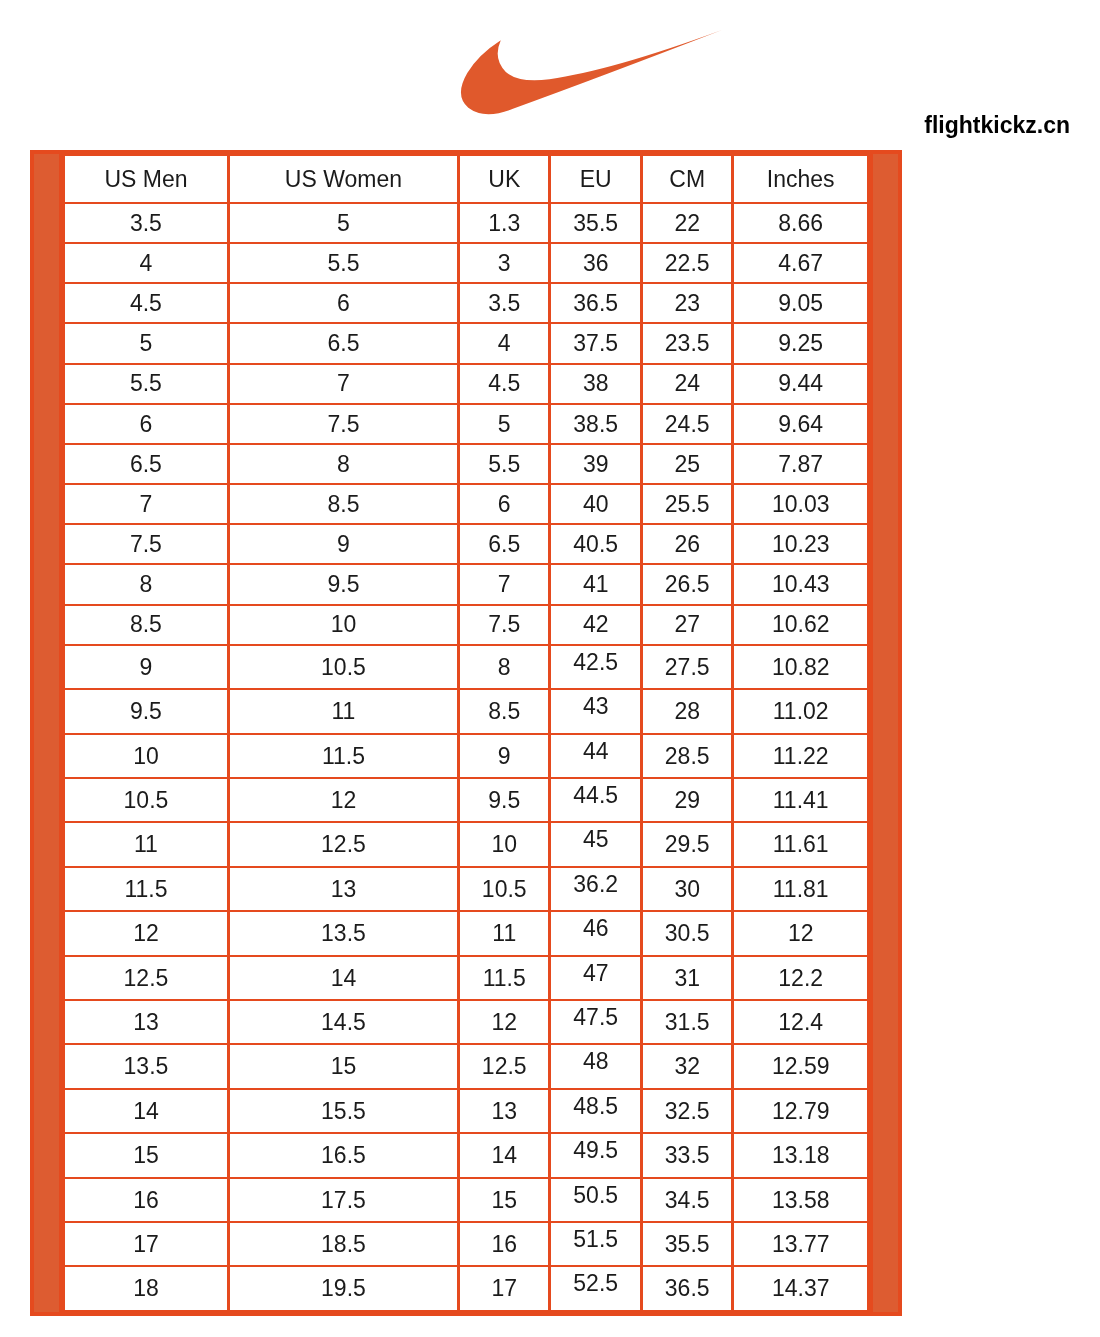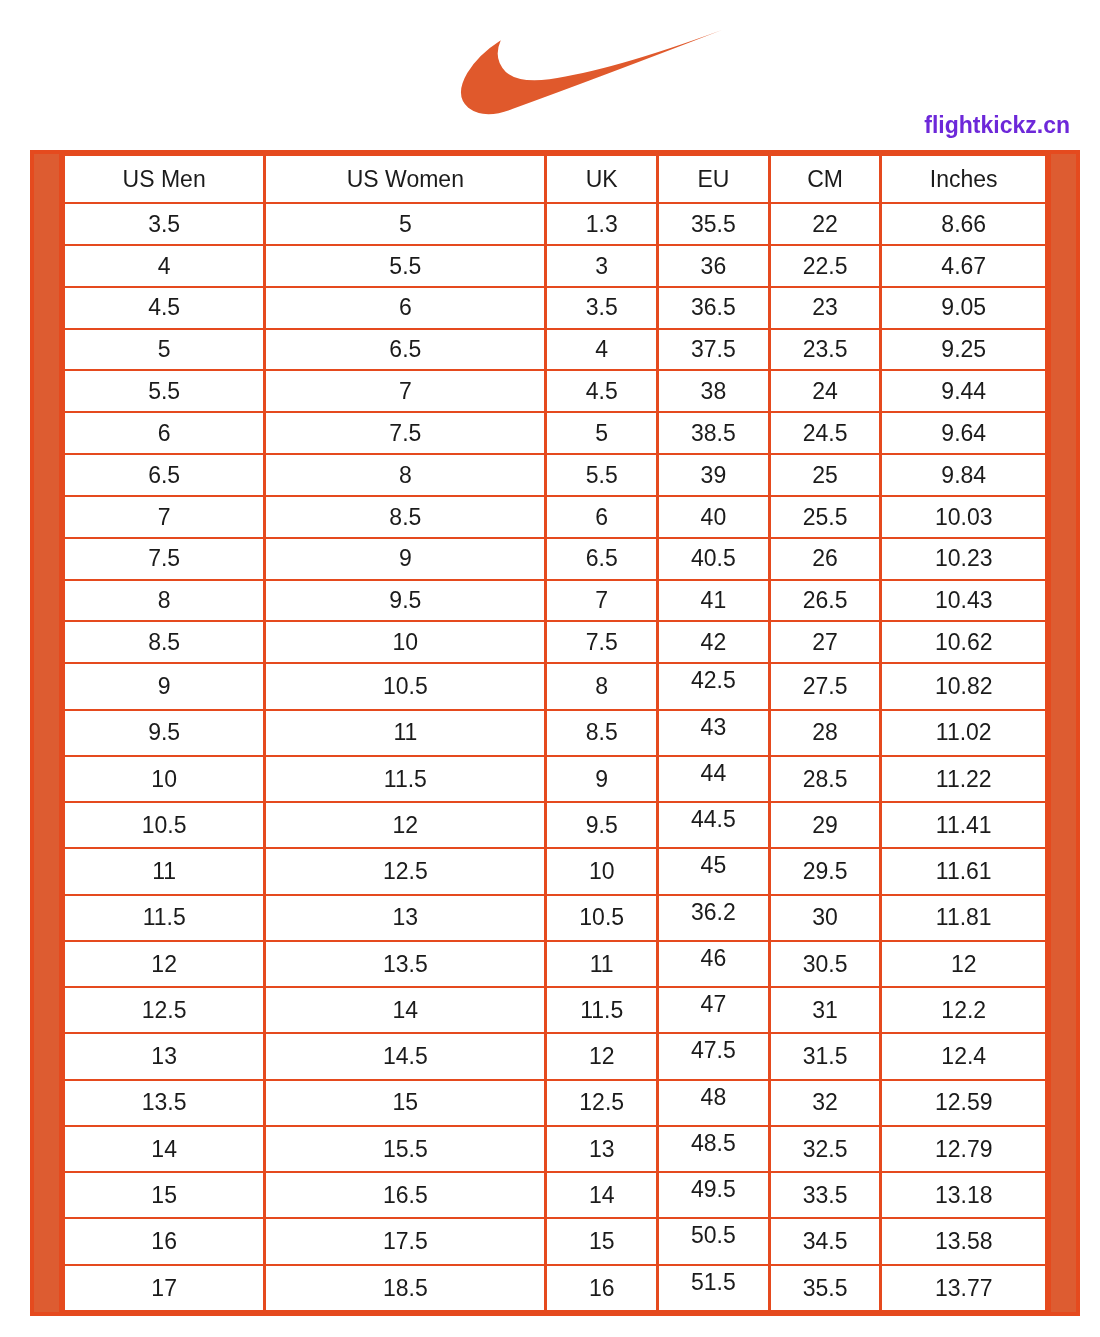--- a/index.html
+++ b/index.html
@@ -22,26 +22,26 @@
     position:absolute;
     top:28px;left:448px;
     width:276px;height:90px;
   }
   .logo svg{width:100%;height:100%;display:block;}
   .watermark{
     position:absolute;
     top:112px;right:30px;
     font-size:23px;
     font-weight:600;
-    color:#6d28d9;
+    color:#000000;
   }
   .frame{
     position:absolute;
     left:30px;top:150px;
-    width:1050px;height:1166px;
+    width:872px;height:1166px;
     border:4px solid var(--grid);
     display:flex;
     background:#ffffff;
   }
   .side-bar{
     width:28px;
     flex:none;
     background:var(--bar);
   }
   .side-bar.left{border-right:3px solid var(--grid);}
@@ -155,21 +155,21 @@
           <td>38.5</td>
           <td>24.5</td>
           <td>9.64</td>
         </tr>
         <tr>
           <td>6.5</td>
           <td>8</td>
           <td>5.5</td>
           <td>39</td>
           <td>25</td>
-          <td>9.84</td>
+          <td>7.87</td>
         </tr>
         <tr>
           <td>7</td>
           <td>8.5</td>
           <td>6</td>
           <td>40</td>
           <td>25.5</td>
           <td>10.03</td>
         </tr>
         <tr>
@@ -301,16 +301,24 @@
           <td>13.58</td>
         </tr>
         <tr>
           <td>17</td>
           <td>18.5</td>
           <td>16</td>
           <td class="raised">51.5</td>
           <td>35.5</td>
           <td>13.77</td>
         </tr>
+        <tr>
+          <td>18</td>
+          <td>19.5</td>
+          <td>17</td>
+          <td class="raised">52.5</td>
+          <td>36.5</td>
+          <td>14.37</td>
+        </tr>
       </tbody>
   </table>
   <div class="side-bar right"></div>
 </div>
 
 </body></html>

